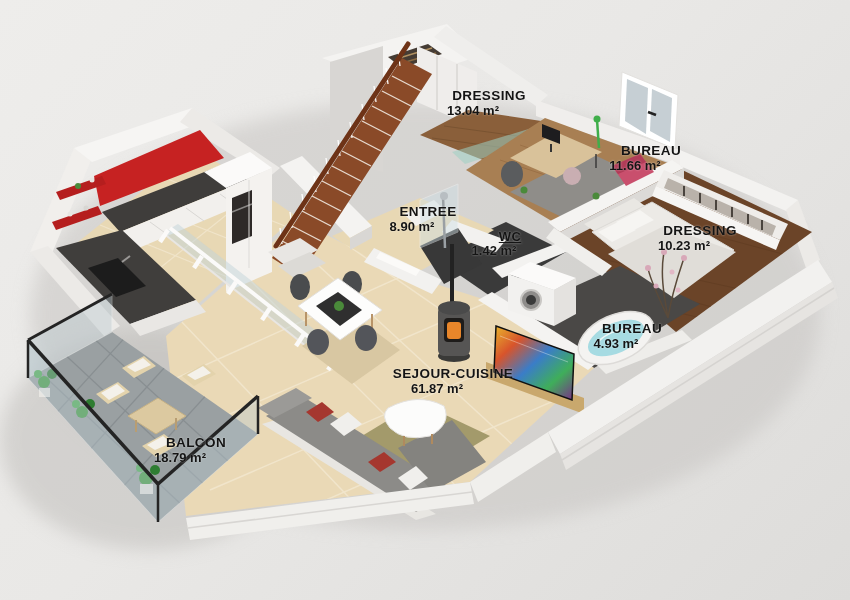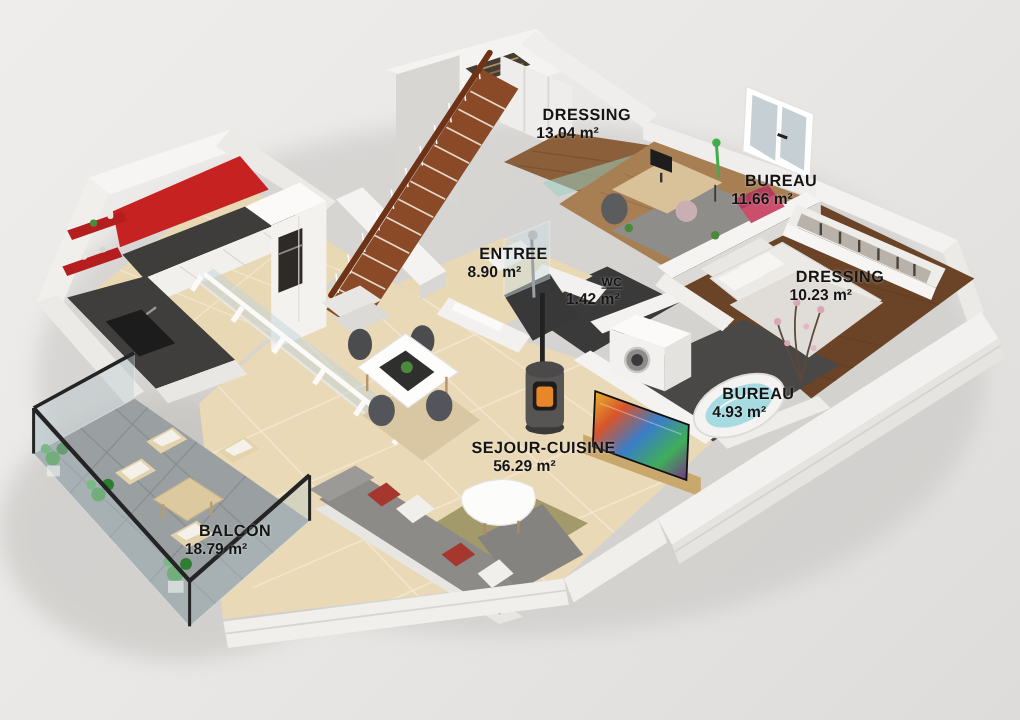--- a/index.html
+++ b/index.html
@@ -9,21 +9,21 @@
     background:linear-gradient(135deg,#eeedeb 0%,#e9e8e6 45%,#dddcda 100%);
   }
   .stage svg{position:absolute;left:0;top:0;}
   .room-label{
     position:absolute;transform:translate(-50%,-50%);
     text-align:center;color:#141414;font-weight:bold;line-height:1.08;
     text-shadow:0 0 2px rgba(255,255,255,.55);white-space:nowrap;pointer-events:none;
   }
   .room-label .rn{font-size:13.5px;letter-spacing:.4px;display:block;margin-left:32px;}
   .room-label .ra{font-size:13px;display:block;}
-  .room-label.small .rn{font-size:10px;text-decoration:underline;}
+  .room-label.small .rn{font-size:13px;text-decoration:underline;}
 </style>
 </head>
 <body>
 
 <div class="stage">
 <svg width="850" height="600" viewBox="0 0 850 600">
   <defs>
     <filter id="soft" x="-30%" y="-30%" width="160%" height="160%">
           <feGaussianBlur stdDeviation="9"></feGaussianBlur>
         </filter>
@@ -401,19 +401,19 @@
 <div class="room-label" style="left:684px;top:238px">
   <span class="rn">DRESSING</span>
   <span class="ra">10.23 m²</span>
 </div>
 <div class="room-label" style="left:616px;top:336px">
   <span class="rn">BUREAU</span>
   <span class="ra">4.93 m²</span>
 </div>
 <div class="room-label" style="left:437px;top:381px">
   <span class="rn">SEJOUR-CUISINE</span>
-  <span class="ra">56.29 m²</span>
+  <span class="ra">61.87 m²</span>
 </div>
 <div class="room-label" style="left:180px;top:450px">
   <span class="rn">BALCON</span>
   <span class="ra">18.79 m²</span>
 </div>
 </div>
 
 </body></html>

